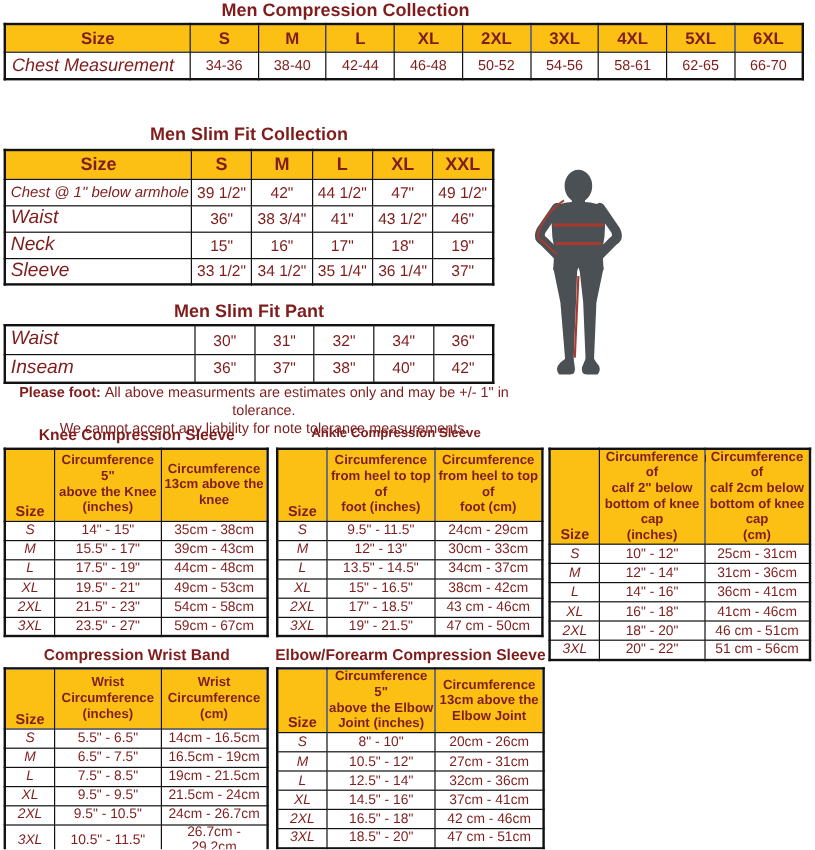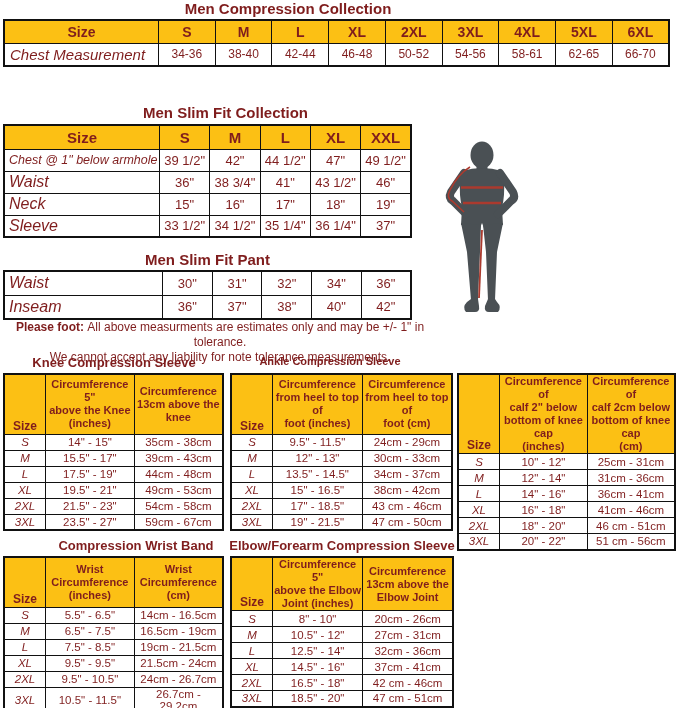--- a/index.html
+++ b/index.html
@@ -23,21 +23,21 @@
   .s1-title{top:0;left:0;width:576px;font-size:15px;}
   .t1{position:absolute;top:19px;left:3px;width:667px;}
   .t1 thead tr{height:23px;}
   .t1 tbody tr{height:23px;}
   .t1 thead th{font-size:14px;}
   .t1 tr > *:first-child{width:151px;}
   .t1 tbody th{font-size:15px;text-align:left;padding-left:5px;}
   .t1 tbody td{font-size:12px;}
 
   
-  .s2-title{top:104px;left:0;width:415px;font-size:15px;padding-left:18px;}
+  .s2-title{top:104px;left:0;width:415px;font-size:15px;}
   .t2{position:absolute;top:124px;left:3px;width:409px;}
   .t2 thead tr{height:24px;}
   .t2 tbody tr{height:22px;}
   .t2 thead th{font-size:15px;}
   .t2 tr > *:first-child{width:152px;}
   .t2 tbody th{text-align:left;padding-left:4px;font-size:16px;}
   .t2 tbody tr:first-child th{font-size:12.5px;}
   .t2 tbody td{font-size:13px;}
 
   
@@ -62,21 +62,21 @@
   .row1 thead tr{height:60px;}
   .row2 thead tr{height:50px;}
 
   .tk-title{top:355px;left:0;width:228px;font-size:13px;}
   .ta-title{top:355px;left:216px;width:228px;font-size:11px;}
   .tc-title{top:376px;left:452px;width:227px;font-size:11px;}
   .tk{top:373px;left:3px;width:221px;}
   .ta{top:373px;left:230px;width:223px;}
   .tc{top:373px;left:457px;width:219px;}
 
-  .tw-title{top:538px;left:0;width:228px;font-size:13px;padding-left:22px;}
+  .tw-title{top:538px;left:0;width:228px;font-size:13px;}
   .te-title{top:538px;left:226px;width:232px;font-size:13px;}
   .tw{top:556px;left:3px;width:221px;}
   .te{top:556px;left:230px;width:224px;}
 
   
   .figure-wrap{position:absolute;left:440px;top:130px;width:140px;height:190px;}
   .sil{fill:var(--silhouette);stroke:none;}
   .sil-stroke{stroke:var(--silhouette);fill:none;stroke-width:8;stroke-linecap:round;stroke-linejoin:round;}
   .mline{stroke:var(--measure-red);fill:none;}
 </style>

